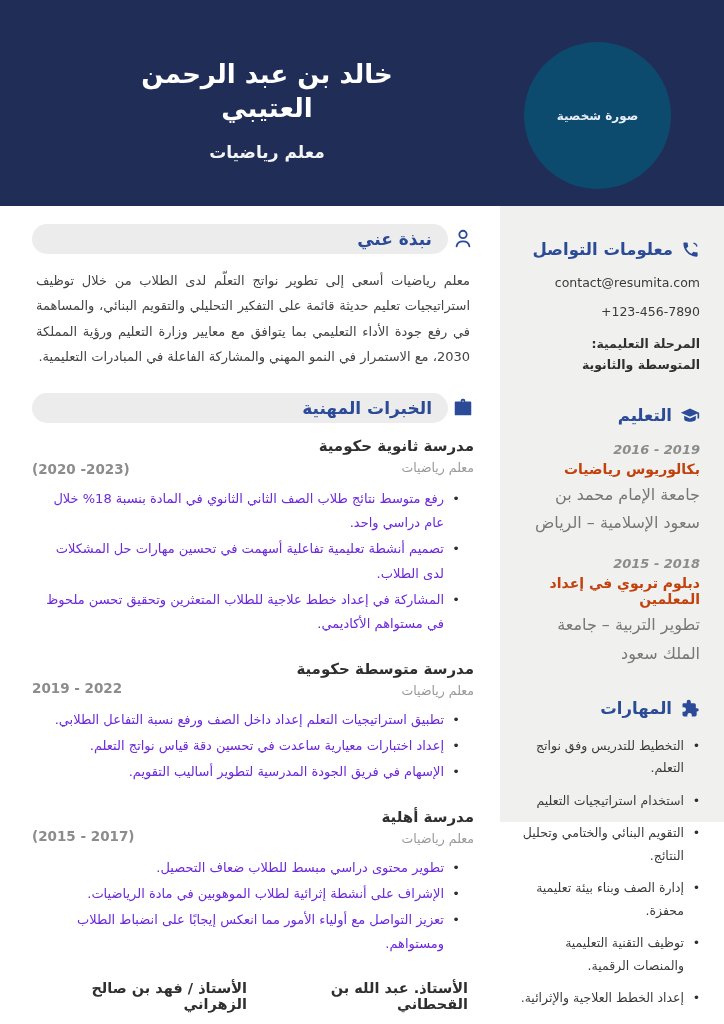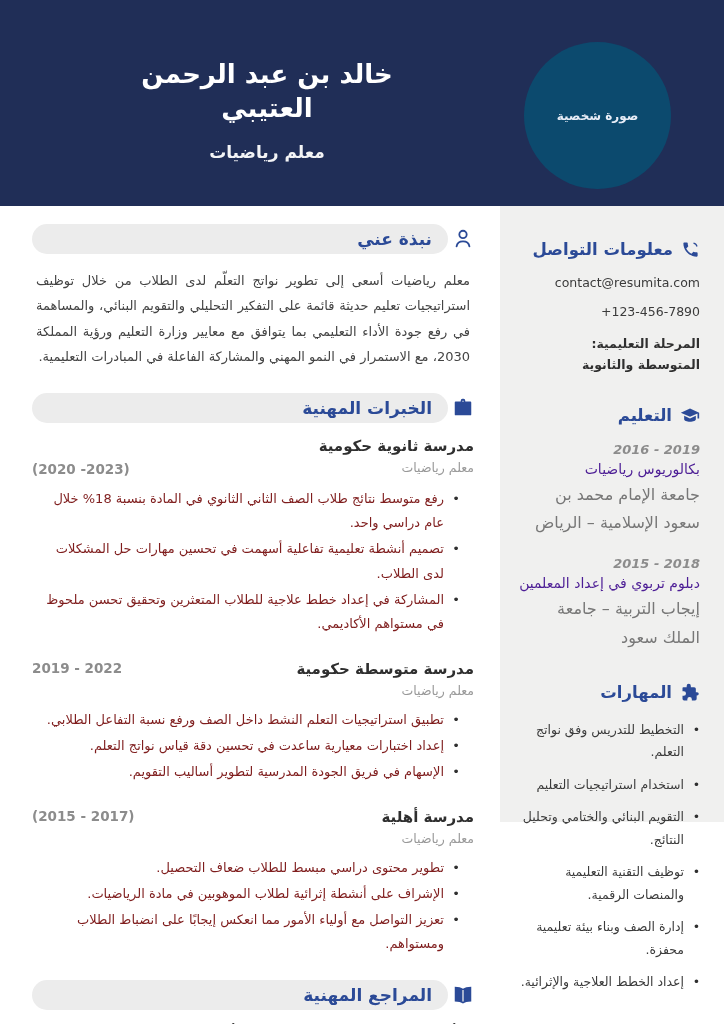--- a/index.html
+++ b/index.html
@@ -18,44 +18,44 @@
   
   .sidebar{position:absolute;top:206px;right:0;width:224px;height:616px;background:#f0f0ef;
     box-sizing:border-box;padding:34px 24px 12px 18px;color:#3b3b3b;}
   .side-section{margin-bottom:30px;}
   .side-head{display:flex;align-items:center;gap:8px;color:#2b4a97;font-weight:bold;font-size:16.5px;margin-bottom:16px;}
   .side-head svg{flex:0 0 auto;}
   .side-item{font-size:12.5px;margin-bottom:14px;color:#3b3b3b;}
   .side-strong{font-weight:bold;color:#2f2f2f;font-size:12.5px;line-height:1.7;margin-left:16px;}
   .edu-entry{margin-bottom:18px;}
   .edu-dates{color:#8c8c8c;font-weight:bold;font-size:13px;margin-bottom:4px;font-style:italic;}
-  .edu-degree{font-weight:normal;font-size:14px;color:#4c1d95;margin-bottom:4px;}
+  .edu-degree{font-weight:bold;font-size:14px;color:#c2410c;margin-bottom:4px;}
   .edu-school{color:#777;font-size:16px;line-height:1.8;}
   ul.side-list{list-style:none;margin:0;padding:0;}
   ul.side-list li{position:relative;padding-right:16px;font-size:12.5px;line-height:1.8;margin-bottom:10px;color:#3b3b3b;}
   ul.side-list li::before{content:"•";position:absolute;right:0;top:0;color:#2f2f2f;}
 
   
   .main{position:absolute;top:224px;left:32px;width:442px;color:#3b3b3b;}
   .section{margin-bottom:24px;}
   .section-head{display:flex;align-items:center;gap:4px;margin-bottom:14px;}
   .section-head svg{flex:0 0 auto;}
   .pill{flex:1;background:#ececec;border-radius:999px;padding:5px 16px;}
   .pill span{color:#2b4a97;font-weight:bold;font-size:17px;}
   .about-text{font-size:13px;line-height:1.95;text-align:justify;color:#444;margin:0 4px;}
 
   .job{margin-bottom:24px;}
   .job-head{display:flex;justify-content:space-between;align-items:flex-start;}
   .job-titles{max-width:300px;}
   .job-employer{font-weight:bold;font-size:15px;color:#2f2f2f;}
   .job-role{color:#999;font-size:12.5px;margin-top:5px;}
-  .job-dates{color:#8c8c8c;font-weight:bold;font-size:13.5px;white-space:nowrap;}
+  .job-dates{color:#8c8c8c;font-weight:bold;font-size:13.5px;white-space:nowrap;margin-top:20px;}
   .job-dates.low{margin-top:24px;}
   ul.job-bullets{list-style:none;margin:10px 0 0;padding:0 14px 0 0;}
-  ul.job-bullets li{position:relative;padding-right:16px;font-size:13px;line-height:1.85;margin-bottom:2px;color:#7f1d1d;}
+  ul.job-bullets li{position:relative;padding-right:16px;font-size:13px;line-height:1.85;margin-bottom:2px;color:#6d28d9;}
   ul.job-bullets li::before{content:"•";position:absolute;right:0;top:0;color:#2f2f2f;}
 
   .refs-row{display:flex;margin-top:6px;}
   .ref-col{flex:1;padding:0 6px;}
   .ref-name{font-weight:bold;font-size:14.5px;color:#2f2f2f;margin-bottom:8px;}
 
   .ltr{direction:ltr;unicode-bidi:isolate;display:inline-block;}
   .accent-fill{fill:#2b4a97;}
 </style>
 </head>
@@ -97,37 +97,37 @@
         <span>التعليم</span>
       </div>
       <div class="edu-entry">
         <div class="edu-dates"><span class="ltr" dir="ltr">2016 - 2019</span></div>
         <div class="edu-degree">بكالوريوس رياضيات</div>
         <div class="edu-school">جامعة الإمام محمد بن سعود الإسلامية – الرياض</div>
       </div>
       <div class="edu-entry">
         <div class="edu-dates"><span class="ltr" dir="ltr">2015 - 2018</span></div>
         <div class="edu-degree">دبلوم تربوي في إعداد المعلمين</div>
-        <div class="edu-school">إيجاب التربية – جامعة الملك سعود</div>
+        <div class="edu-school">تطوير التربية – جامعة الملك سعود</div>
       </div>
     </div>
 
     <div class="side-section">
       <div class="side-head">
         <svg width="20" height="20" viewBox="0 0 24 24">
           <path class="accent-fill" d="M20.5 11H19V7a2 2 0 0 0-2-2h-4V3.5a2.5 2.5 0 0 0-5 0V5H4a1 1 0 0 0-1 1v3.8h1.5a2.7 2.7 0 0 1 0 5.4H3V19a2 2 0 0 0 2 2h3.8v-1.5a2.7 2.7 0 0 1 5.4 0V21H18a2 2 0 0 0 2-2v-4h.5a2 2 0 0 0 0-4z"></path>
         </svg>
         <span>المهارات</span>
       </div>
       <ul class="side-list">
         <li>التخطيط للتدريس وفق نواتج التعلم.</li>
         <li>استخدام استراتيجيات التعليم</li>
         <li>التقويم البنائي والختامي وتحليل النتائج.</li>
+        <li>إدارة الصف وبناء بيئة تعليمية محفزة.</li>
         <li>توظيف التقنية التعليمية والمنصات الرقمية.</li>
-        <li>إدارة الصف وبناء بيئة تعليمية محفزة.</li>
         <li>إعداد الخطط العلاجية والإثرائية.</li>
       </ul>
     </div>
 
     <div class="side-section">
       <div class="side-head">
         <svg width="18" height="18" viewBox="0 0 24 24">
           <circle class="accent-fill" cx="12" cy="8" r="5.5"></circle>
           <path class="accent-fill" d="M9.2 12.8L6.5 21l5.5-2.8L17.5 21l-2.7-8.2c-.8.5-1.8.7-2.8.7s-2-.2-2.8-.7z"></path>
         </svg>
@@ -180,21 +180,21 @@
 
       <div class="job">
         <div class="job-head">
           <div class="job-titles">
             <div class="job-employer">مدرسة متوسطة حكومية</div>
             <div class="job-role">معلم رياضيات</div>
           </div>
           <div class="job-dates"><span class="ltr" dir="ltr">2019 - 2022</span></div>
         </div>
         <ul class="job-bullets">
-          <li>تطبيق استراتيجيات التعلم النشط داخل الصف ورفع نسبة التفاعل الطلابي.</li>
+          <li>تطبيق استراتيجيات التعلم إعداد داخل الصف ورفع نسبة التفاعل الطلابي.</li>
           <li>إعداد اختبارات معيارية ساعدت في تحسين دقة قياس نواتج التعلم.</li>
           <li>الإسهام في فريق الجودة المدرسية لتطوير أساليب التقويم.</li>
         </ul>
       </div>
 
       <div class="job">
         <div class="job-head">
           <div class="job-titles">
             <div class="job-employer">مدرسة أهلية</div>
             <div class="job-role">معلم رياضيات</div>
@@ -203,29 +203,20 @@
         </div>
         <ul class="job-bullets">
           <li>تطوير محتوى دراسي مبسط للطلاب ضعاف التحصيل.</li>
           <li>الإشراف على أنشطة إثرائية لطلاب الموهوبين في مادة الرياضيات.</li>
           <li>تعزيز التواصل مع أولياء الأمور مما انعكس إيجابًا على انضباط الطلاب ومستواهم.</li>
         </ul>
       </div>
     </section>
 
     <section class="section">
-      <div class="section-head">
-        <svg width="22" height="22" viewBox="0 0 24 24">
-          <path class="accent-fill" d="M12 5.2C10 3.8 7.2 3 3 3v16c4.2 0 7 .8 9 2.2 2-1.4 4.8-2.2 9-2.2V3c-4.2 0-7 .8-9 2.2zM12 18.6V6.8"></path>
-          <path d="M12 6.5v12.6" stroke="#ececec" stroke-width="1.4" fill="none"></path>
-        </svg>
-        <div class="pill">
-          <span>المراجع المهنية</span>
-        </div>
-      </div>
       <div class="refs-row">
         <div class="ref-col">
           <div class="ref-name">الأستاذ. عبد الله بن القحطاني</div>
 
         </div>
         <div class="ref-col">
           <div class="ref-name">الأستاذ / فهد بن صالح الزهراني</div>
 
         </div>
       </div>

